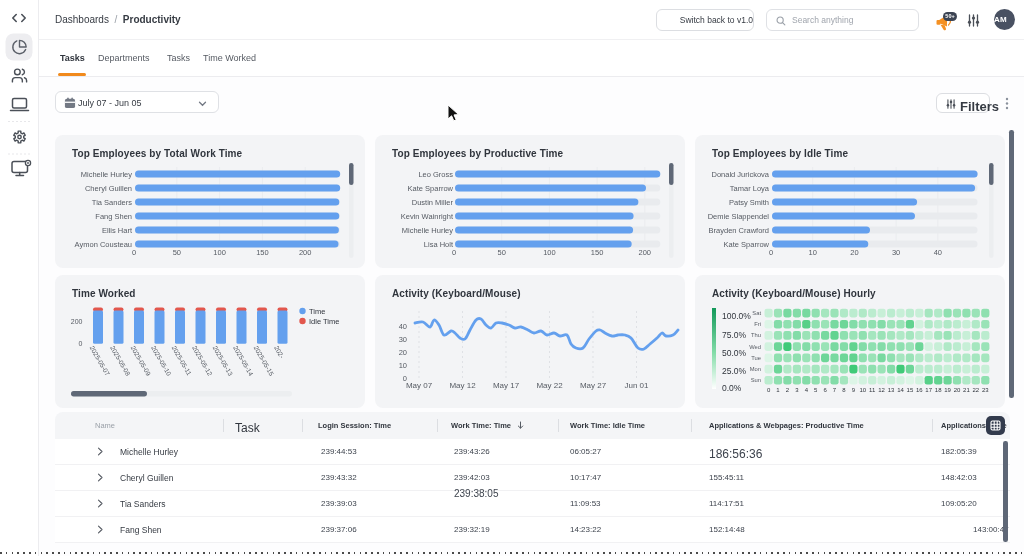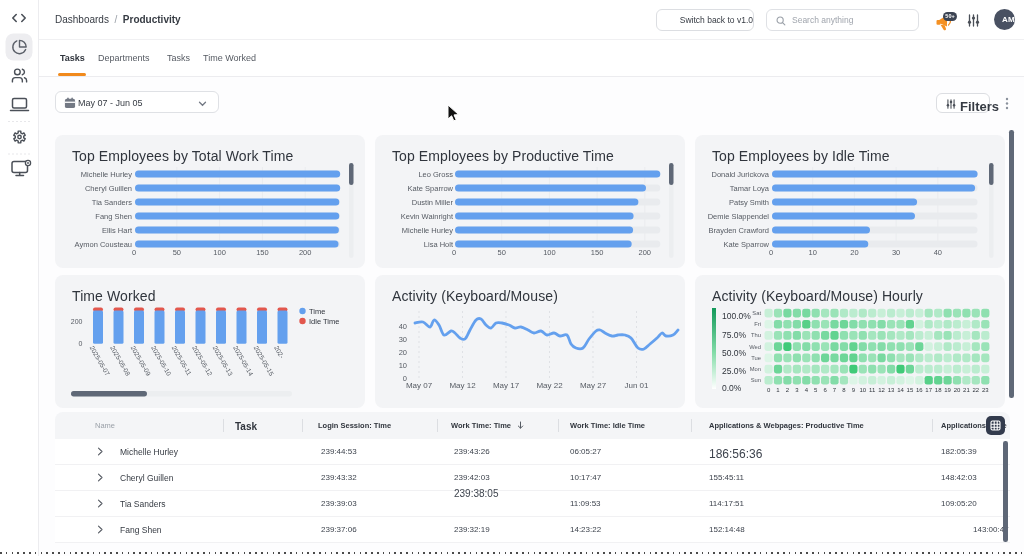--- a/index.html
+++ b/index.html
@@ -1,18 +1,18 @@
 <!DOCTYPE html>
 <html><head><meta charset="utf-8"><style>
 *{margin:0;padding:0;box-sizing:border-box}
 html,body{width:1024px;height:556px;overflow:hidden;background:#fdfdfe;
 font-family:"Liberation Sans",sans-serif;-webkit-font-smoothing:antialiased}
 .abs{position:absolute}
 .card{position:absolute;background:#f3f4f6;border-radius:8px;width:310px;height:133px}
-.ctitle{position:absolute;left:17px;top:13px;font-size:14px;font-weight:normal;color:#30353d;letter-spacing:.1px}
+.ctitle{position:absolute;left:17px;top:13px;font-size:10px;font-weight:bold;color:#30353d;letter-spacing:.1px}
 </style></head><body>
 
 <div class="abs" style="left:0;top:0;width:39px;height:556px;background:#fff;border-right:1px solid #ececef">
   <svg width="39" height="200">
     <g stroke="#4b5058" stroke-width="1.6" fill="none" stroke-linecap="round" stroke-linejoin="round">
       <path d="M16.2 14.5 L12.8 18 L16.2 21.5"></path>
         <path d="M21.8 14.5 L25.2 18 L21.8 21.5"></path>
     </g>
     <rect x="5.5" y="33.5" width="27" height="27" rx="8" fill="#ededf0"></rect>
     <svg x="11.5" y="39" width="16" height="16" viewBox="0 0 24 24">
@@ -70,37 +70,37 @@
 <svg class="abs" style="left:967px;top:14px" width="13" height="13">
   <g stroke="#4b5058" stroke-width="1.3" stroke-linecap="round">
     <path d="M2.5 1 v11 M6.5 1 v11 M10.5 1 v11"></path>
   </g>
   <g fill="#4b5058">
       <circle cx="2.5" cy="8.2" r="1.6"></circle>
       <circle cx="6.5" cy="4" r="1.6"></circle>
       <circle cx="10.5" cy="8.2" r="1.6"></circle>
     </g>
 </svg>
-<div class="abs" style="left:994px;top:9px;width:21px;height:21px;border-radius:50%;background:#495162;color:#fff;font-size:8px;font-weight:bold;text-align:right;line-height:21px;letter-spacing:.3px">AM</div>
+<div class="abs" style="left:994px;top:9px;width:21px;height:21px;border-radius:50%;background:#495162;color:#fff;font-size:8px;font-weight:bold;text-align:left;line-height:21px;letter-spacing:.3px">AM</div>
 
 <div class="abs" style="left:39px;top:40px;width:985px;height:37px;background:#fff;border-bottom:1px solid #ececef"></div>
 <div class="abs" style="left:60px;top:53px;font-size:9px;font-weight:bold;color:#30353d">Tasks</div>
 <div class="abs" style="left:58px;top:73px;width:28px;height:3px;background:#f18a1c;border-radius:2px"></div>
 <div class="abs" style="left:98px;top:53px;font-size:9px;color:#565b63">Departments</div>
 <div class="abs" style="left:167px;top:53px;font-size:9px;color:#565b63">Tasks</div>
 <div class="abs" style="left:203px;top:53px;font-size:9px;color:#565b63">Time Worked</div>
 
 <div class="abs" style="left:55px;top:91px;width:164px;height:22px;border:1px solid #dfe1e5;border-radius:6px;background:#fff">
   <svg width="12" height="12" style="position:absolute;left:8px;top:5px" viewBox="0 0 13 13">
       <rect x="1" y="2" width="11" height="10" rx="2" fill="#737984"></rect>
       <rect x="1" y="5" width="11" height="1.4" fill="#fff"></rect>
       <rect x="3.5" y="0.5" width="1.6" height="3" rx="0.8" fill="#737984"></rect>
       <rect x="8" y="0.5" width="1.6" height="3" rx="0.8" fill="#737984"></rect>
     </svg>
-  <span style="position:absolute;left:22px;top:6px;font-size:9px;color:#363b43">May 07 - Jun 05</span>
+  <span style="position:absolute;left:22px;top:6px;font-size:9px;color:#363b43">July 07 - Jun 05</span>
   <svg width="9" height="6" style="position:absolute;right:11px;top:9px" viewBox="0 0 10 7">
       <path d="M1.5 1.5 L5 5 L8.5 1.5" stroke="#737984" stroke-width="1.5" fill="none" stroke-linecap="round"></path>
     </svg>
 </div>
 <div class="abs" style="left:936px;top:93px;width:54px;height:20px;border:1px solid #dcdee2;border-radius:6px;background:#fff">
   <svg width="10" height="10" style="position:absolute;left:9px;top:5px" viewBox="0 0 13 13">
     <g stroke="#4b5058" stroke-width="1.4" stroke-linecap="round">
         <path d="M2.5 1 v11 M6.5 1 v11 M10.5 1 v11"></path>
       </g>
     <g fill="#4b5058">
@@ -502,21 +502,21 @@
       <text x="252.6" y="117" text-anchor="middle" font-size="6" fill="#30353d">19</text>
       <text x="262.0" y="117" text-anchor="middle" font-size="6" fill="#30353d">20</text>
       <text x="271.4" y="117" text-anchor="middle" font-size="6" fill="#30353d">21</text>
       <text x="280.8" y="117" text-anchor="middle" font-size="6" fill="#30353d">22</text>
       <text x="290.3" y="117" text-anchor="middle" font-size="6" fill="#30353d">23</text>
     </svg>
   </div>
 <div class="abs" style="left:55px;top:412px;width:955px;height:131px">
     <div class="abs" style="left:0;top:0;width:955px;height:27px;background:#f4f5f7;border-radius:8px 8px 0 0"></div>
     <div class="abs" style="left:40px;top:9px;font-size:7.5px;font-weight:normal;color:#9aa0a8;white-space:nowrap">Name</div>
-    <div class="abs" style="left:180px;top:9px;font-size:10px;font-weight:bold;color:#30353d;white-space:nowrap">Task</div>
+    <div class="abs" style="left:180px;top:9px;font-size:12px;font-weight:normal;color:#30353d;white-space:nowrap">Task</div>
     <div class="abs" style="left:263px;top:9px;font-size:7.5px;font-weight:bold;color:#30353d;white-space:nowrap">Login Session: Time</div>
     <div class="abs" style="left:396px;top:9px;font-size:7.5px;font-weight:bold;color:#30353d;white-space:nowrap">Work Time: Time</div>
     <div class="abs" style="left:515px;top:9px;font-size:7.5px;font-weight:bold;color:#30353d;white-space:nowrap">Work Time: Idle Time</div>
     <div class="abs" style="left:654px;top:9px;font-size:7.5px;font-weight:bold;color:#30353d;white-space:nowrap">Applications &amp; Webpages: Productive Time</div>
     <div class="abs" style="left:886px;top:9px;font-size:7.5px;font-weight:bold;color:#30353d;white-space:nowrap">Applications &amp; We</div>
     <svg class="abs" style="left:462px;top:9px" width="7" height="9">
       <path d="M3.5 1 V7 M1.3 5 L3.5 7.2 L5.7 5" stroke="#565b63" stroke-width="1" fill="none" stroke-linecap="round" stroke-linejoin="round"></path>
     </svg>
     <div class="abs" style="left:167.7px;top:7px;width:1px;height:13px;background:#dcdee2"></div>
     <div class="abs" style="left:246.6px;top:7px;width:1px;height:13px;background:#dcdee2"></div>

